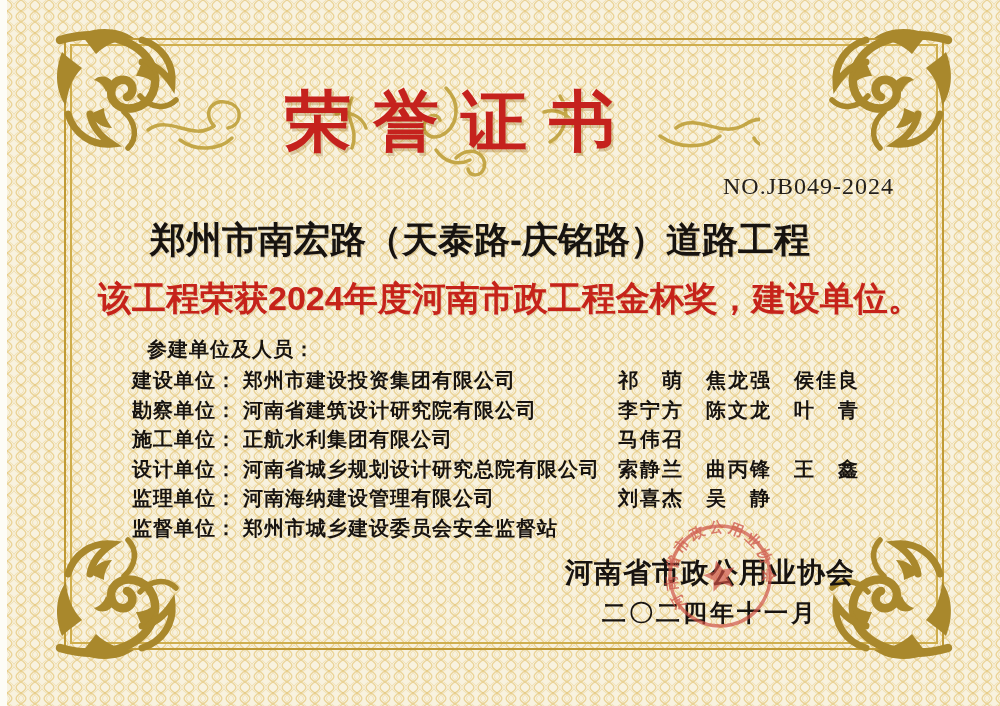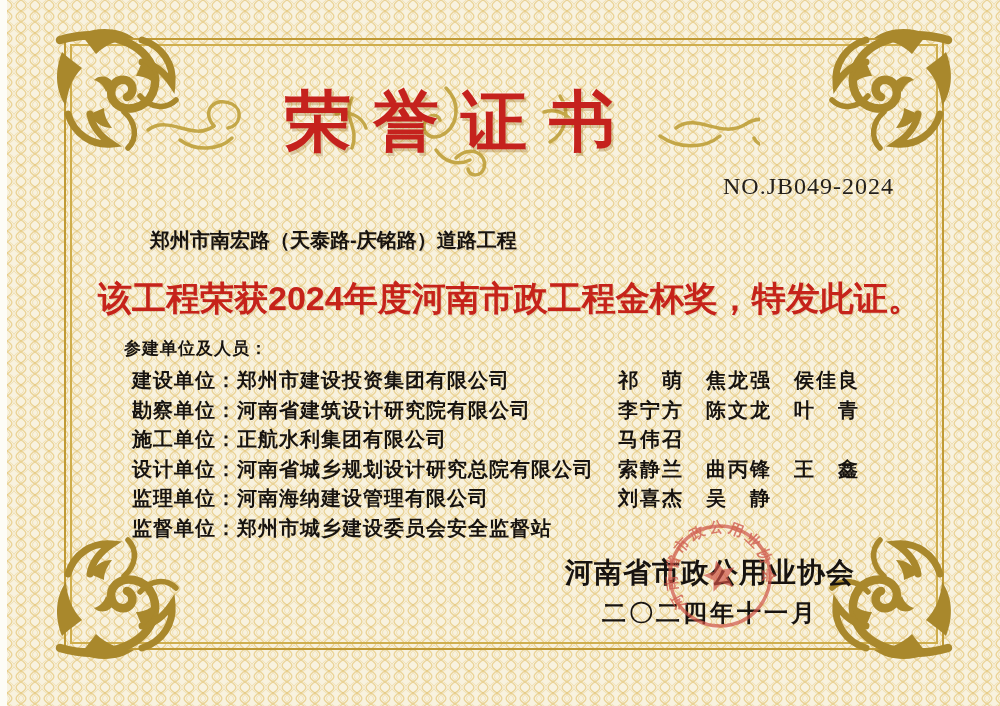--- a/index.html
+++ b/index.html
@@ -32,36 +32,36 @@
     font-family:"Liberation Serif",serif;
     text-shadow:2px 3px 0 rgba(150,100,20,0.30), -1px -1px 0 rgba(255,252,240,0.5);
   }
   .cert-number{
     position:absolute;right:106px;top:172px;line-height:28px;
     font-size:24px;letter-spacing:1px;color:#24201c;
     font-family:Liberation Serif, serif;
   }
   .project-name{
     position:absolute;left:150px;top:218px;line-height:44px;
-    font-size:20px;font-weight:bold;color:#171310;white-space:nowrap;
+    font-size:36px;font-weight:bold;color:#171310;white-space:nowrap;
     text-shadow:1px 1px 0 rgba(120,100,60,0.25);
     text-align:right;
   }
   .award-line{
     position:absolute;left:98px;top:276px;line-height:44px;
     font-size:34px;font-weight:bold;color:#c6231a;white-space:nowrap;
     text-shadow:1px 1px 0 rgba(150,80,30,0.2);
   }
   .participants-heading{
-    position:absolute;left:124px;top:337px;line-height:24px;
-    font-size:17px;font-weight:bold;color:#171310;letter-spacing:1px;
+    position:absolute;left:147px;top:337px;line-height:24px;
+    font-size:20px;font-weight:bold;color:#171310;letter-spacing:1px;
   }
   .units{position:absolute;left:132px;top:366px;}
   .unit-row{height:29.6px;line-height:29.6px;font-size:20px;font-weight:bold;color:#171310;white-space:nowrap;}
-  .unit-label{letter-spacing:1px;margin-right:0;}
+  .unit-label{letter-spacing:1px;margin-right:6px;}
   .unit-value{letter-spacing:1px;}
   .names{position:absolute;left:618px;top:366px;}
   .names-row{height:29.6px;line-height:29.6px;font-size:20px;font-weight:bold;color:#171310;letter-spacing:2px;white-space:nowrap;}
 
   .issuer-block{position:absolute;left:553px;top:556px;width:314px;text-align:center;}
   .issuer{font-size:28px;line-height:34px;font-weight:bold;color:#171310;letter-spacing:1px;}
   .issue-date{margin-top:7px;font-size:24px;line-height:32px;font-weight:bold;color:#171310;letter-spacing:3px;}
 
   .seal{position:absolute;left:652px;top:508px;transform:rotate(-14deg);opacity:0.85;}
 </style>
@@ -129,21 +129,21 @@
       <path d="M606,54 C622,44 638,52 636,66 C634,78 618,78 614,68"></path>
       <path d="M520,66 C540,80 566,78 580,66"></path>
     </g>
   </svg>
   <h1 class="title">荣誉证书</h1>
 
   <div class="cert-number">NO.JB049-2024</div>
 
   <div class="project-name">郑州市南宏路（天泰路-庆铭路）道路工程</div>
 
-  <div class="award-line">该工程荣获2024年度河南市政工程金杯奖，特发此证。</div>
+  <div class="award-line">该工程荣获2024年度河南市政工程金杯奖，建设单位。</div>
 
   <div class="participants-heading">参建单位及人员：</div>
 
   <div class="units">
     <div class="unit-row">
       <span class="unit-label">建设单位：</span><span class="unit-value">郑州市建设投资集团有限公司</span>
     </div>
     <div class="unit-row">
       <span class="unit-label">勘察单位：</span><span class="unit-value">河南省建筑设计研究院有限公司</span>
     </div>

